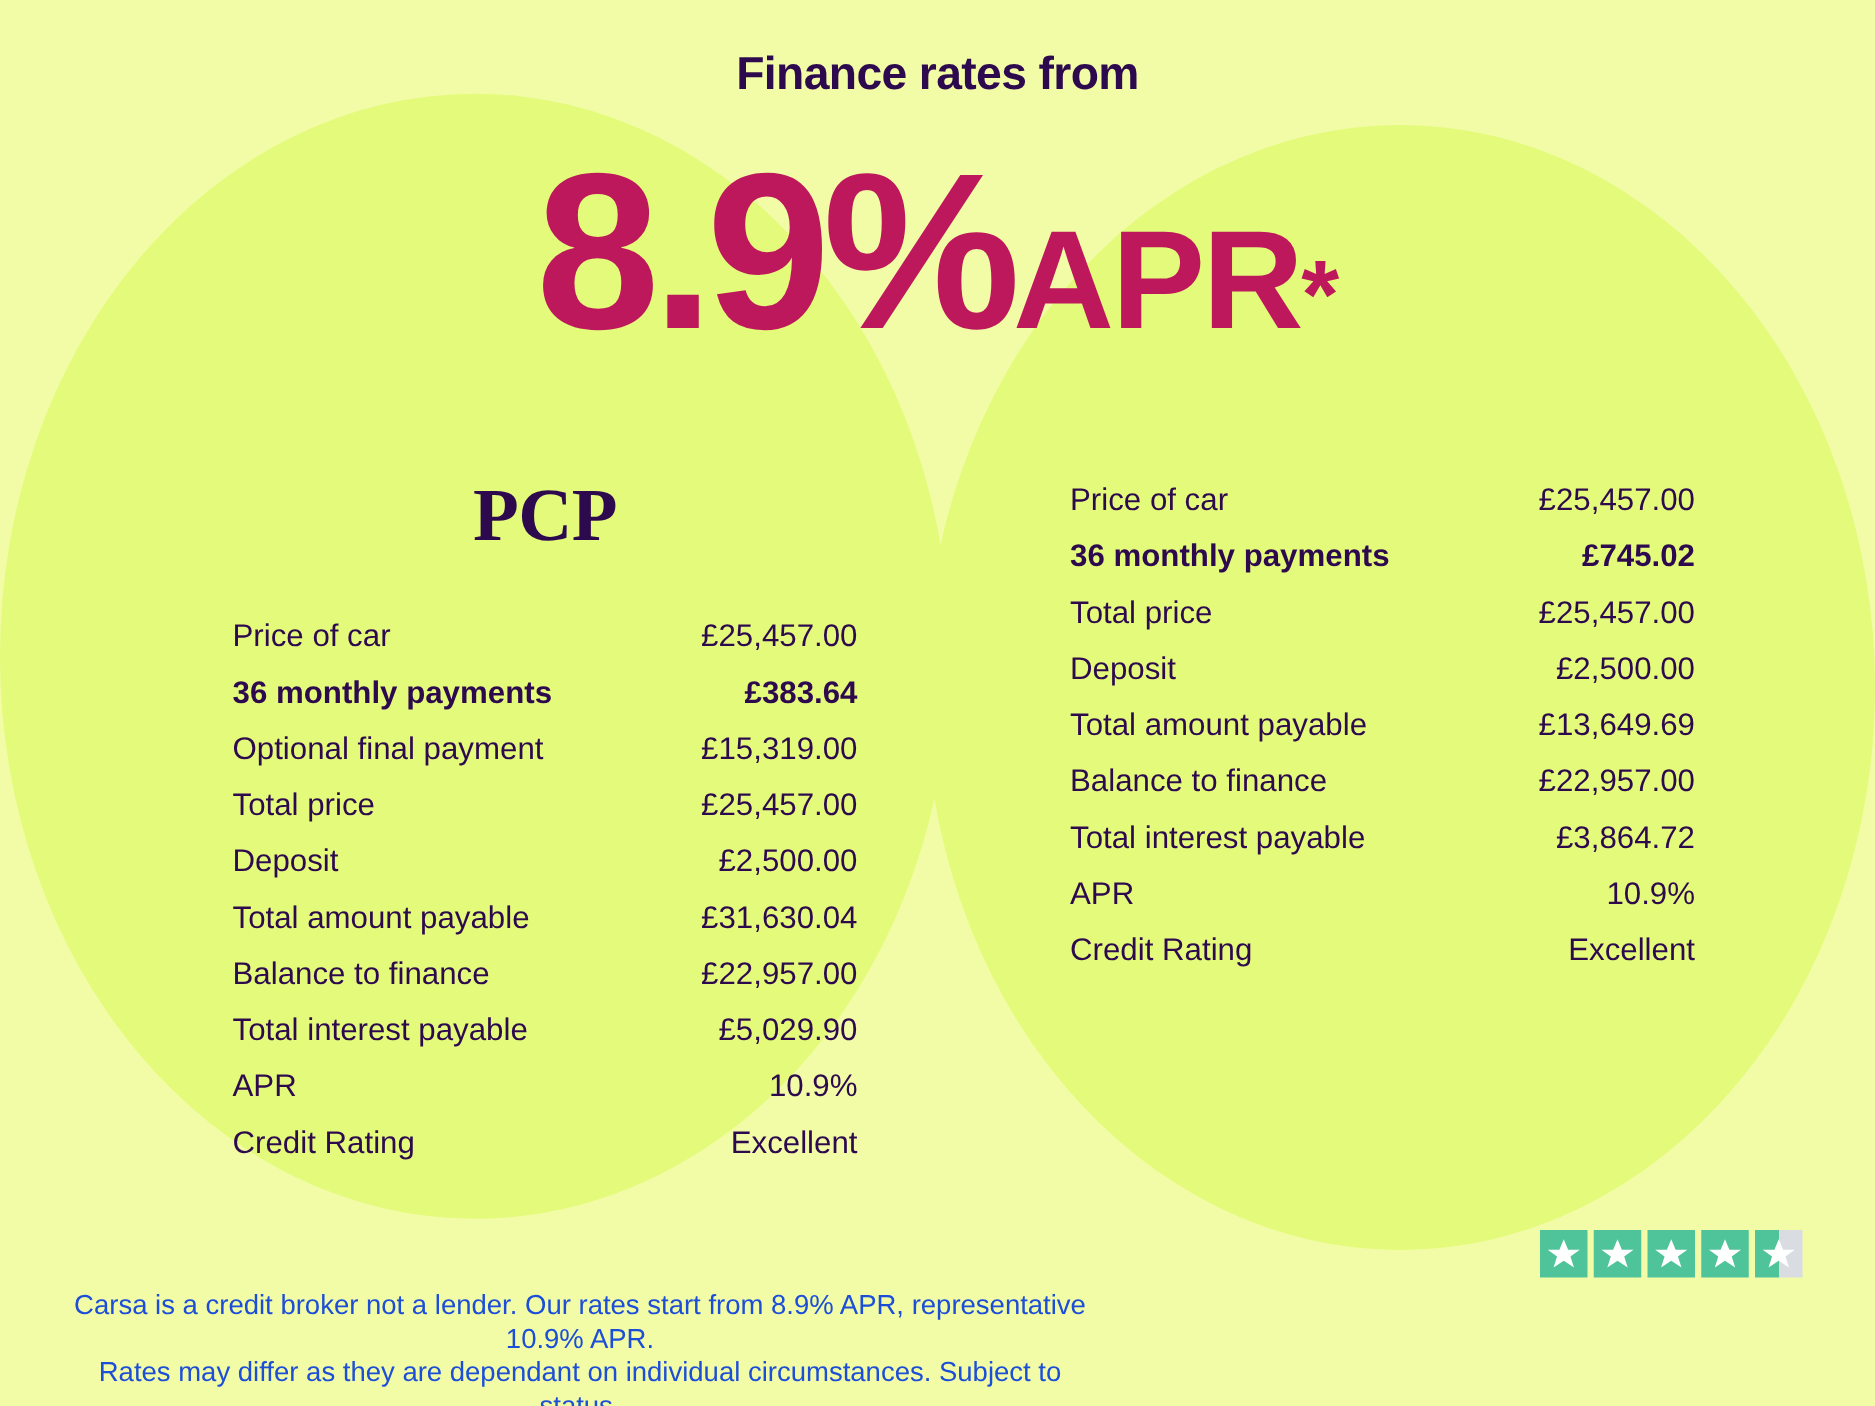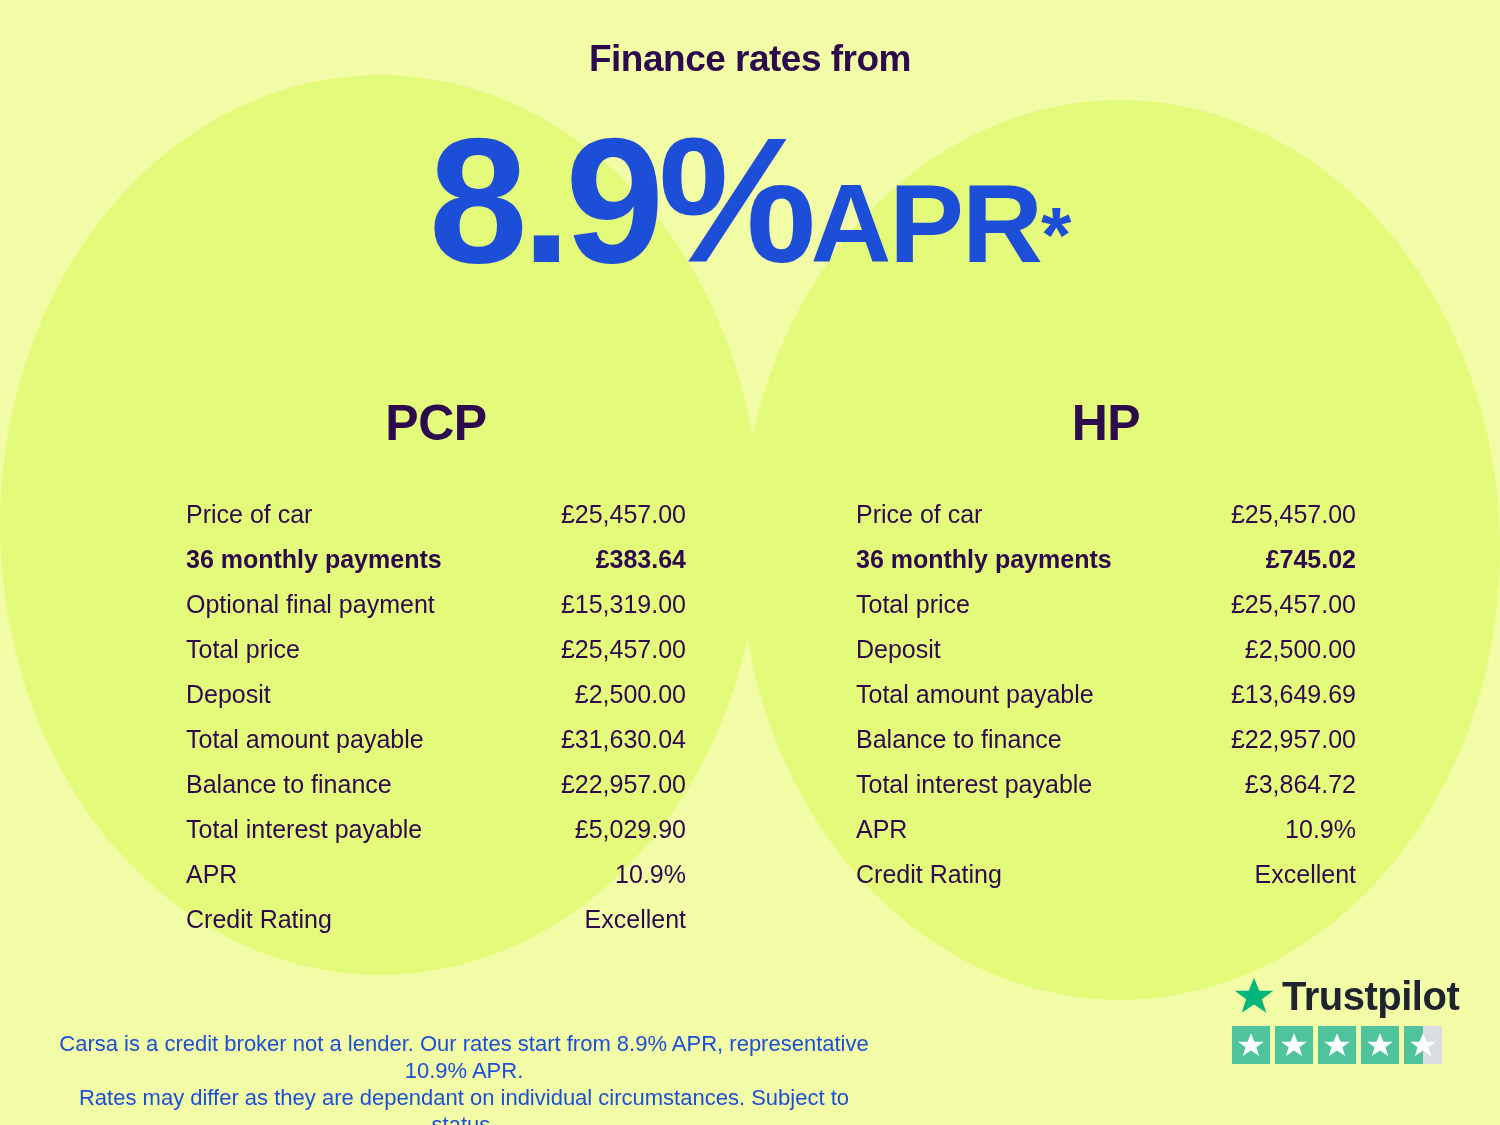--- a/index.html
+++ b/index.html
@@ -54,21 +54,21 @@
     font-weight: bold;
     letter-spacing: -0.5px;
     color: #2d0a4e;
   }
   .rate-row {
     position: absolute;
     top: 112px;
     left: 0;
     width: 1500px;
     text-align: center;
-    color: #1d4ed8;
+    color: #be185d;
     white-space: nowrap;
   }
   .rate-big {
     font-size: 178px;
     font-weight: bold;
     letter-spacing: -6px;
     line-height: 1;
     vertical-align: baseline;
   }
   .rate-apr {
@@ -86,25 +86,26 @@
 
   .col {
     position: absolute;
     top: 378px;
   }
   .col-pcp { left: 186px; width: 500px; }
   .col-hp  { left: 856px; width: 500px; }
 
   .col-title {
     text-align: center;
-    font-size: 50px;
+    font-size: 60px;
     font-weight: bold;
     letter-spacing: -0.5px;
-    margin: 16px 0 40px 0;
+    margin: 0 0 40px 0;
     color: #2d0a4e;
+    font-family: Liberation Serif, serif;
   }
   .rows { width: 100%; }
   .row {
     display: flex;
     justify-content: space-between;
     align-items: baseline;
     font-size: 25px;
     line-height: 45px;
     color: #2d0a4e;
   }
@@ -220,21 +221,20 @@
           <span class="row-value">10.9%</span>
         </div>
         <div class="row">
           <span class="row-label">Credit Rating</span>
           <span class="row-value">Excellent</span>
         </div>
       </div>
     </div>
 
     <div class="col col-hp">
-      <div class="col-title">HP</div>
       <div class="rows">
         <div class="row">
           <span class="row-label">Price of car</span>
           <span class="row-value">£25,457.00</span>
         </div>
         <div class="row bold">
           <span class="row-label">36 monthly payments</span>
           <span class="row-value">£745.02</span>
         </div>
         <div class="row">
@@ -267,28 +267,20 @@
         </div>
       </div>
     </div>
 
     <div class="disclaimer">
       <div>Carsa is a credit broker not a lender. Our rates start from 8.9% APR, representative 10.9% APR.</div>
       <div>Rates may differ as they are dependant on individual circumstances. Subject to status.</div>
     </div>
 
     <div class="trustpilot">
-      <div class="tp-top">
-        <span class="tp-logo-star">
-          <svg width="44" height="42" viewBox="0 0 24 24" aria-hidden="true">
-            <polygon points="12,1.5 15,9 23,9 16.5,13.8 19,21.5 12,16.8 5,21.5 7.5,13.8 1,9 9,9" fill="#00b67a"></polygon>
-          </svg>
-        </span>
-        <span class="tp-wordmark">Trustpilot</span>
-      </div>
       <div class="tp-stars">
         <span class="tp-star">
           <svg width="28" height="28" viewBox="0 0 24 24" aria-hidden="true">
               <polygon points="12,2 15,9.2 23,9.2 16.6,13.9 19,21.4 12,16.8 5,21.4 7.4,13.9 1,9.2 9,9.2" fill="#ffffff"></polygon>
             </svg>
         </span>
         <span class="tp-star">
           <svg width="28" height="28" viewBox="0 0 24 24" aria-hidden="true">
               <polygon points="12,2 15,9.2 23,9.2 16.6,13.9 19,21.4 12,16.8 5,21.4 7.4,13.9 1,9.2 9,9.2" fill="#ffffff"></polygon>
             </svg>

